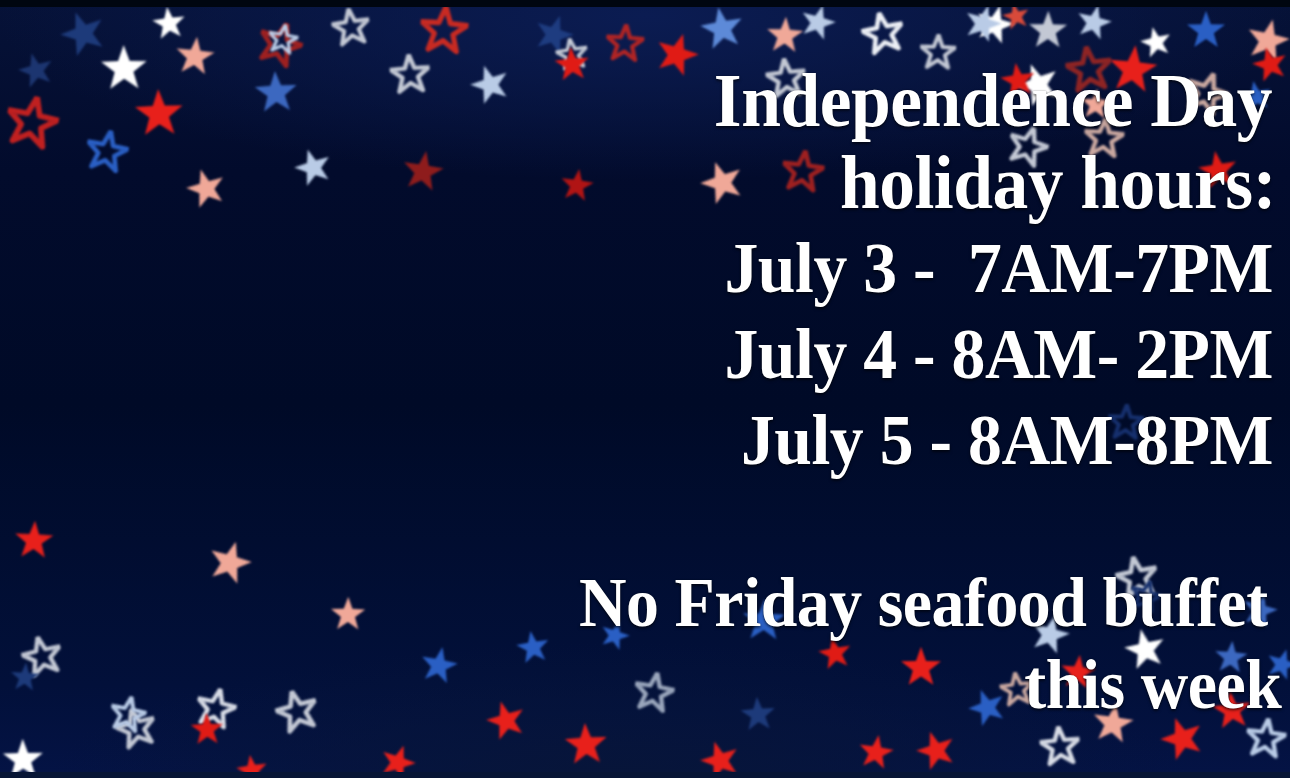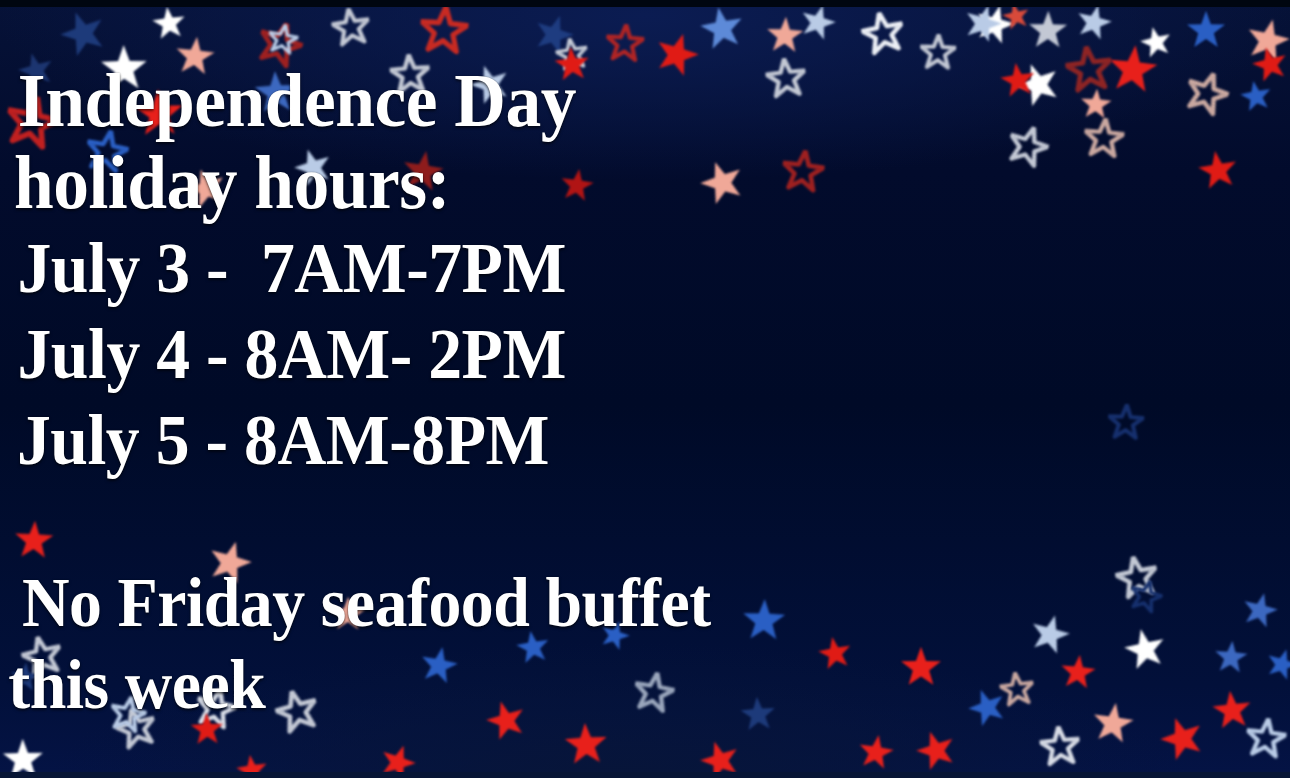--- a/index.html
+++ b/index.html
@@ -51,21 +51,21 @@
     position: absolute;
     display: block;
   }
 
   #text-layer {
     position: absolute;
     inset: 0;
     z-index: 4;
     display: flex;
     flex-direction: column;
-    align-items: flex-start;
+    align-items: flex-end;
     pointer-events: none;
   }
   .line {
     color: #ffffff;
     font-weight: 700;
     text-align: center;
     white-space: pre;
     letter-spacing: -0.5px;
     line-height: 1.0;
     text-shadow:

